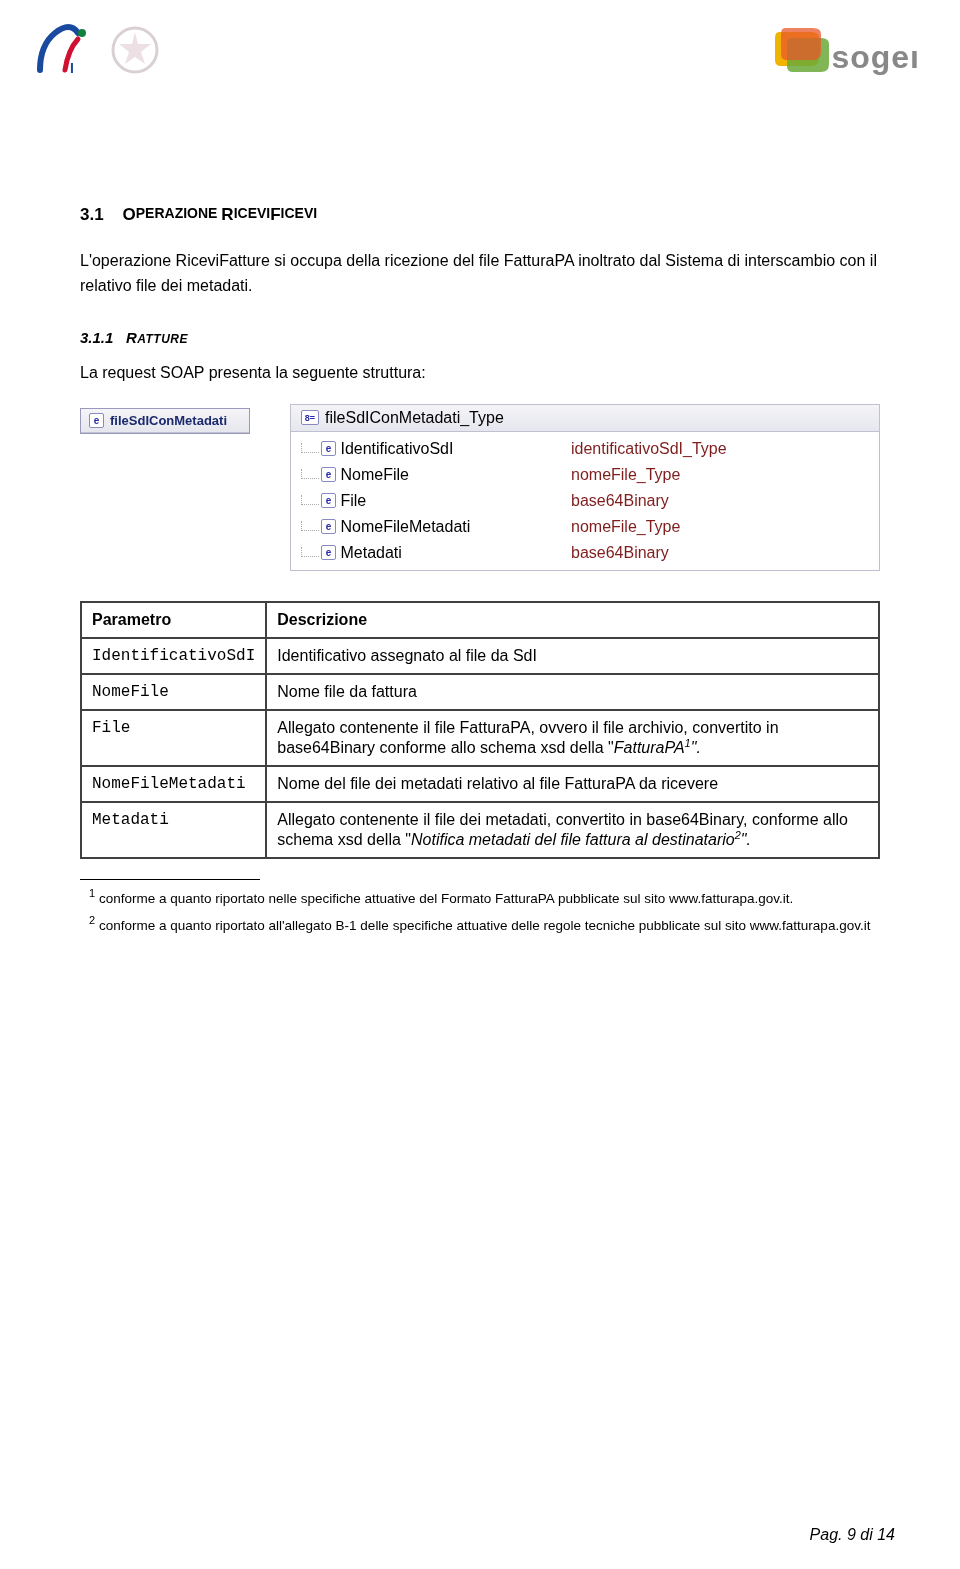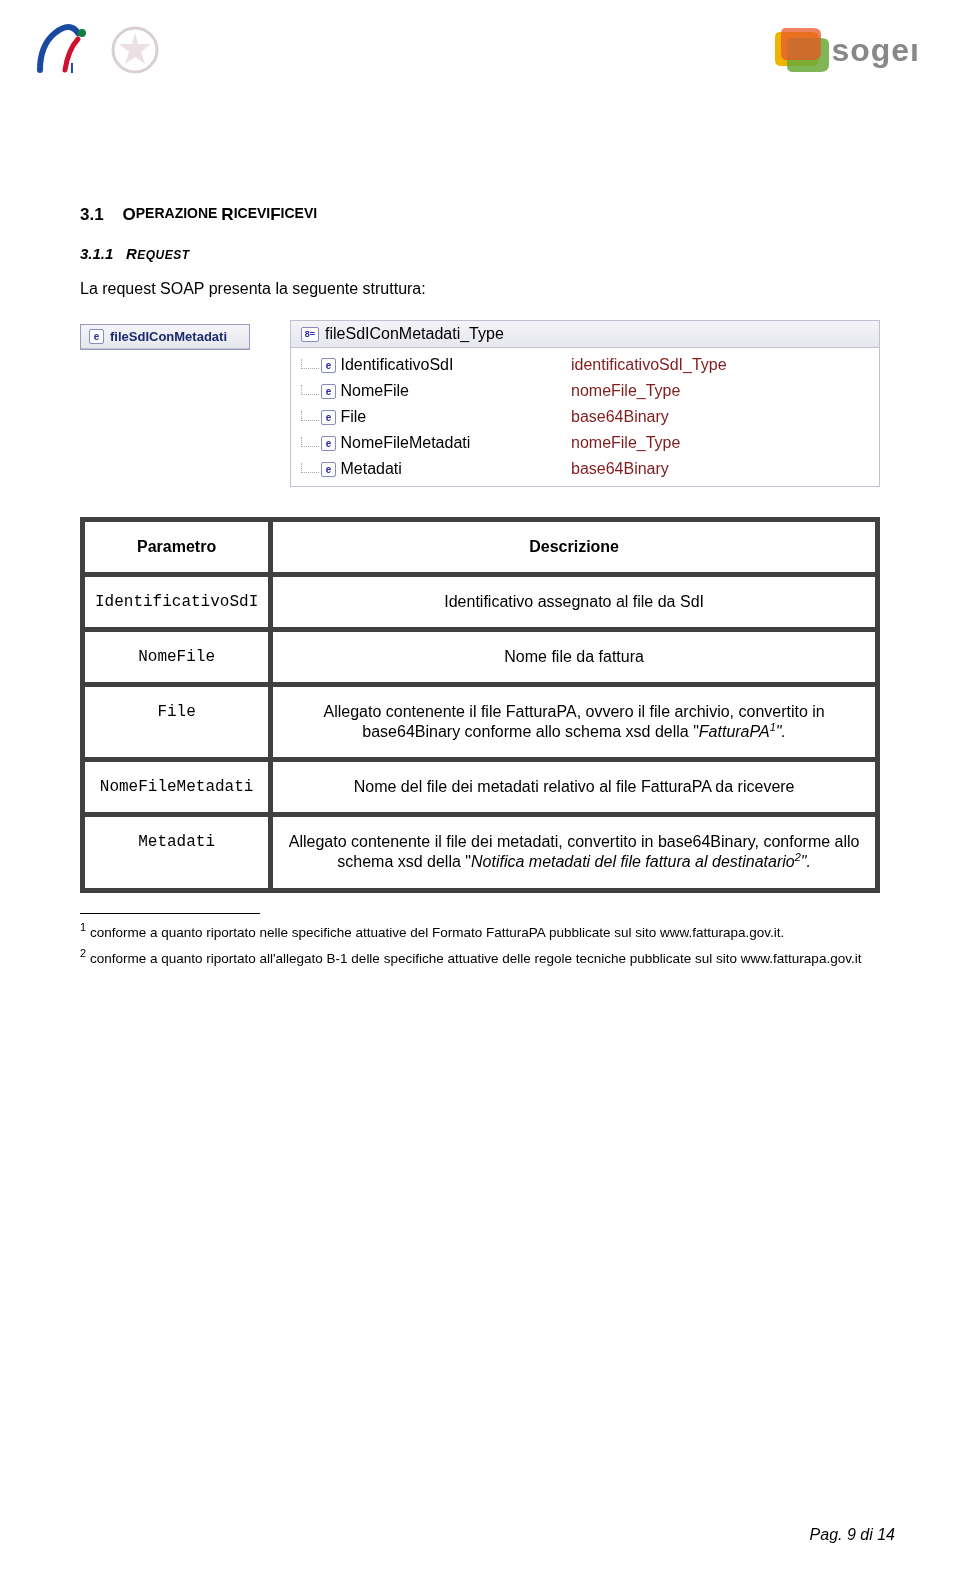--- a/index.html
+++ b/index.html
@@ -22,21 +22,21 @@
     padding: 10px 40px 10px 30px;
     height: 100px;
   }
   .logo-left {
     display: flex;
     align-items: center;
     gap: 5px;
   }
   .logo-right {
     display: flex;
-    align-items: center;
+    align-items: flex-end;
   }
   .sogei-text {
     font-size: 32px;
     font-weight: bold;
     color: #888;
     letter-spacing: 1px;
   }
   h2.section {
     font-size: 17px;
     font-weight: bold;
@@ -130,41 +130,42 @@
   .desc-intro {
     font-size: 16px;
     margin: 28px 0 18px 0;
   }
   table.param {
     width: 100%;
     border-collapse: collapse;
     font-size: 16px;
   }
   table.param th, table.param td {
-    border: 5px solid #404040;
-    padding: 16px 10px;
-    text-align: center;
+    border: 2px solid #404040;
+    padding: 8px 10px;
+    text-align: left;
     vertical-align: top;
   }
   table.param th {
     font-weight: bold;
     background: #fff;
   }
   .mono { font-family: "Courier New", monospace; font-size: 16px; }
   .ital { font-style: italic; }
   .footnote-sep {
     border: none;
     border-top: 1px solid #000;
     width: 180px;
     margin: 20px 0 6px 0;
   }
   .footnote {
     font-size: 13.5px;
     line-height: 1.4;
     margin-bottom: 4px;
+    margin-left: 9px;
   }
   .sup { font-size: 11px; vertical-align: super; }
   .pagenum {
     position: absolute;
     bottom: 25px;
     right: 65px;
     font-size: 16px;
     font-style: italic;
   }
 </style>
@@ -196,24 +197,25 @@
 
 <div class="page">
 
   <h2 class="section">
     <span class="section-num">3.1</span>&nbsp;&nbsp;&nbsp;
     <span>
       <span>O</span><span class="section-op-small">PERAZIONE </span><span>R</span><span class="section-op-small">ICEVI</span><span>F</span><span class="section-op-small">ICEVI</span>
     </span>
   </h2>
 
+  <p class="body-text">L'operazione RiceviFatture si occupa della ricezione del file FatturaPA inoltrato dal Sistema di interscambio con il relativo file dei metadati.</p>
 
   <h3 class="subsection">
     <span class="sub-num">3.1.1</span>&nbsp;&nbsp;
-    <span class="sub-title">R<span style="font-size:12px">EQUEST</span></span>
+    <span class="sub-title">R<span style="font-size:12px">ATTURE</span></span>
   </h3>
 
   <p class="req-text">La request SOAP presenta la seguente struttura:</p>
 
   <div class="schema-area">
     <div style="flex:0 0 180px; padding-top:4px;">
       <div class="schema-box" style="width:170px;">
         <div class="schema-header">
           <span class="e-badge">e</span>
           <span>fileSdIConMetadati</span>

